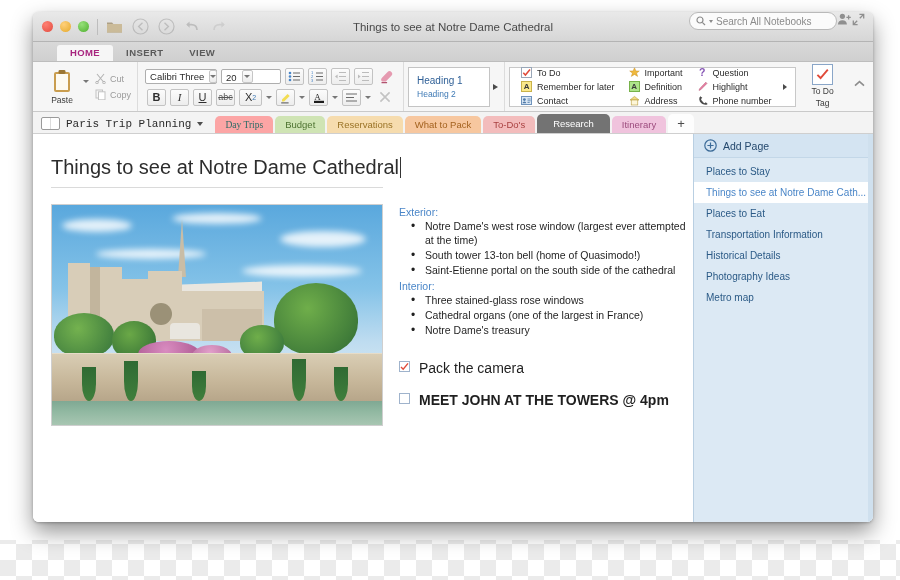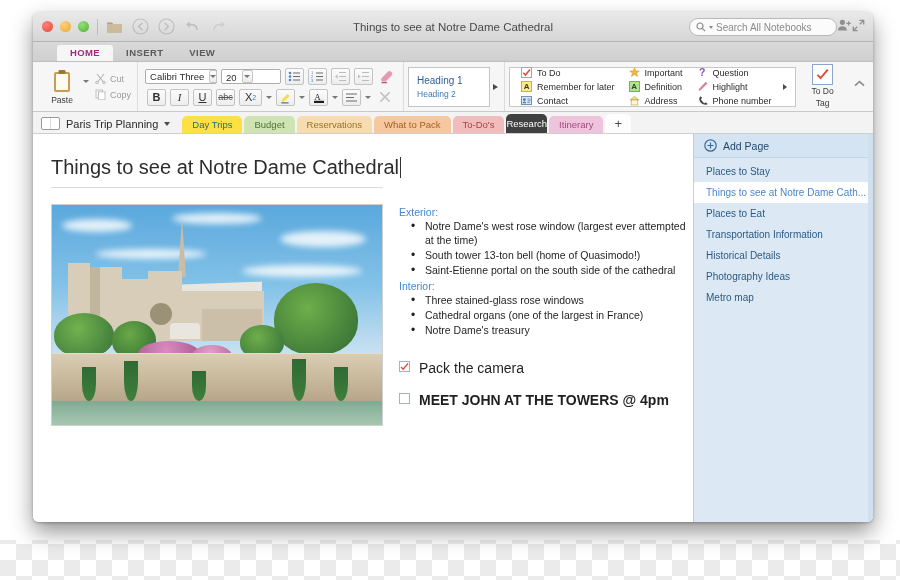--- a/index.html
+++ b/index.html
@@ -51,21 +51,21 @@
   .tb-sep { width:1px; height:16px; background:#bdbdbd; margin:0 8px; }
   .tb-icons { display:flex; align-items:center; gap:9px; }
   .tb-ico { width:17px; height:17px; opacity:.42; }
   .tb-ico.folder { opacity:.72; }
   .win-title {
     position:absolute; left:0; right:0; text-align:center;
     font-size: 11.5px; color:#4a4a4a; pointer-events:none;
   }
   .tb-right {
     position:absolute; right:8px; top:0; height:30px;
-    display:flex; align-items:center; 
+    display:flex; 
   }
   .search-box {
     width: 148px; height: 18px; border-radius: 9px;
     background:#fbfbfb; border:1px solid #b9b9b9;
     display:flex; align-items:center; padding:0 6px; gap:3px;
   }
   .search-ph { font-size:10px; color:#8b8b8b; }
 
   
   .ribbon-tabs {
@@ -163,21 +163,21 @@
   .ribbon-collapse {
     position:absolute; right:7px; top:14px; width:14px; height:14px;
     display:flex; align-items:center; justify-content:center;
   }
 
   
   .nbbar {
     height: 22px; background:#f3f3f3; border-bottom:1px solid #cfcfcf;
     display:flex; align-items:flex-end; padding-left:8px; position:relative;
   }
-  .nb-name { display:flex; align-items:center; gap:6px; padding-bottom:3px; margin-right:12px;}
+  .nb-name { display:flex; align-items:center; gap:6px; padding-bottom:3px; margin-right:12px;font-family:Liberation Mono, monospace;}
   .nb-ico { width:19px;height:13px;border:1px solid #9a9a9a;border-radius:2px;
             background:linear-gradient(90deg,#fff 0 45%,#dcdcdc 45% 55%,#fff 55% 100%); }
   .nb-title { font-size:11px; color:#2a2a2a; }
   .nb-caret { width:0;height:0;border-left:3px solid transparent;border-right:3px solid transparent;border-top:4px solid #4d4d4d;}
   .sect-tabs { display:flex; align-items:flex-end; gap:2px; }
   .sect {
     font-size:9.5px; padding:4px 10px 3px; border-radius:5px 5px 0 0;
     line-height:1.1; white-space:nowrap;
   }
   .sect.plus { padding:3px 9px 2px; font-size:13px; background:#fdfdfd; color:#4a4a4a; }
@@ -589,26 +589,26 @@
     </div>
   </div>
 
   <div class="nbbar">
     <div class="nb-name">
       <span class="nb-ico"></span>
       <span class="nb-title">Paris Trip Planning</span>
       <span class="nb-caret"></span>
     </div>
     <div class="sect-tabs">
-      <div class="sect" style="background:#fde047;color:#2b6b66;">Day Trips</div>
+      <div class="sect" style="background:#fca5a5;color:#2b6b66;font-family:Liberation Serif, serif;">Day Trips</div>
       <div class="sect" style="background:#cfe4b4;color:#4d7230;">Budget</div>
       <div class="sect" style="background:#f6dcae;color:#9a7326;">Reservations</div>
       <div class="sect" style="background:#f7c79f;color:#a4621f;">What to Pack</div>
       <div class="sect" style="background:#f3bcbc;color:#a94141;">To-Do's</div>
-      <div class="sect" style="background:#404040;color:#fff;padding:5px 0 4px;">Research</div>
+      <div class="sect" style="background:#737373;color:#fff;padding:5px 16px 4px;">Research</div>
       <div class="sect" style="background:#f0c3dd;color:#9c4b7d;">Itinerary</div>
       <div class="sect plus">+</div>
     </div>
   </div>
 
   <div class="body-area">
 
     <div class="page">
       <div>
         <span class="page-title">Things to see at Notre Dame Cathedral</span><span class="caret-txt"></span>

